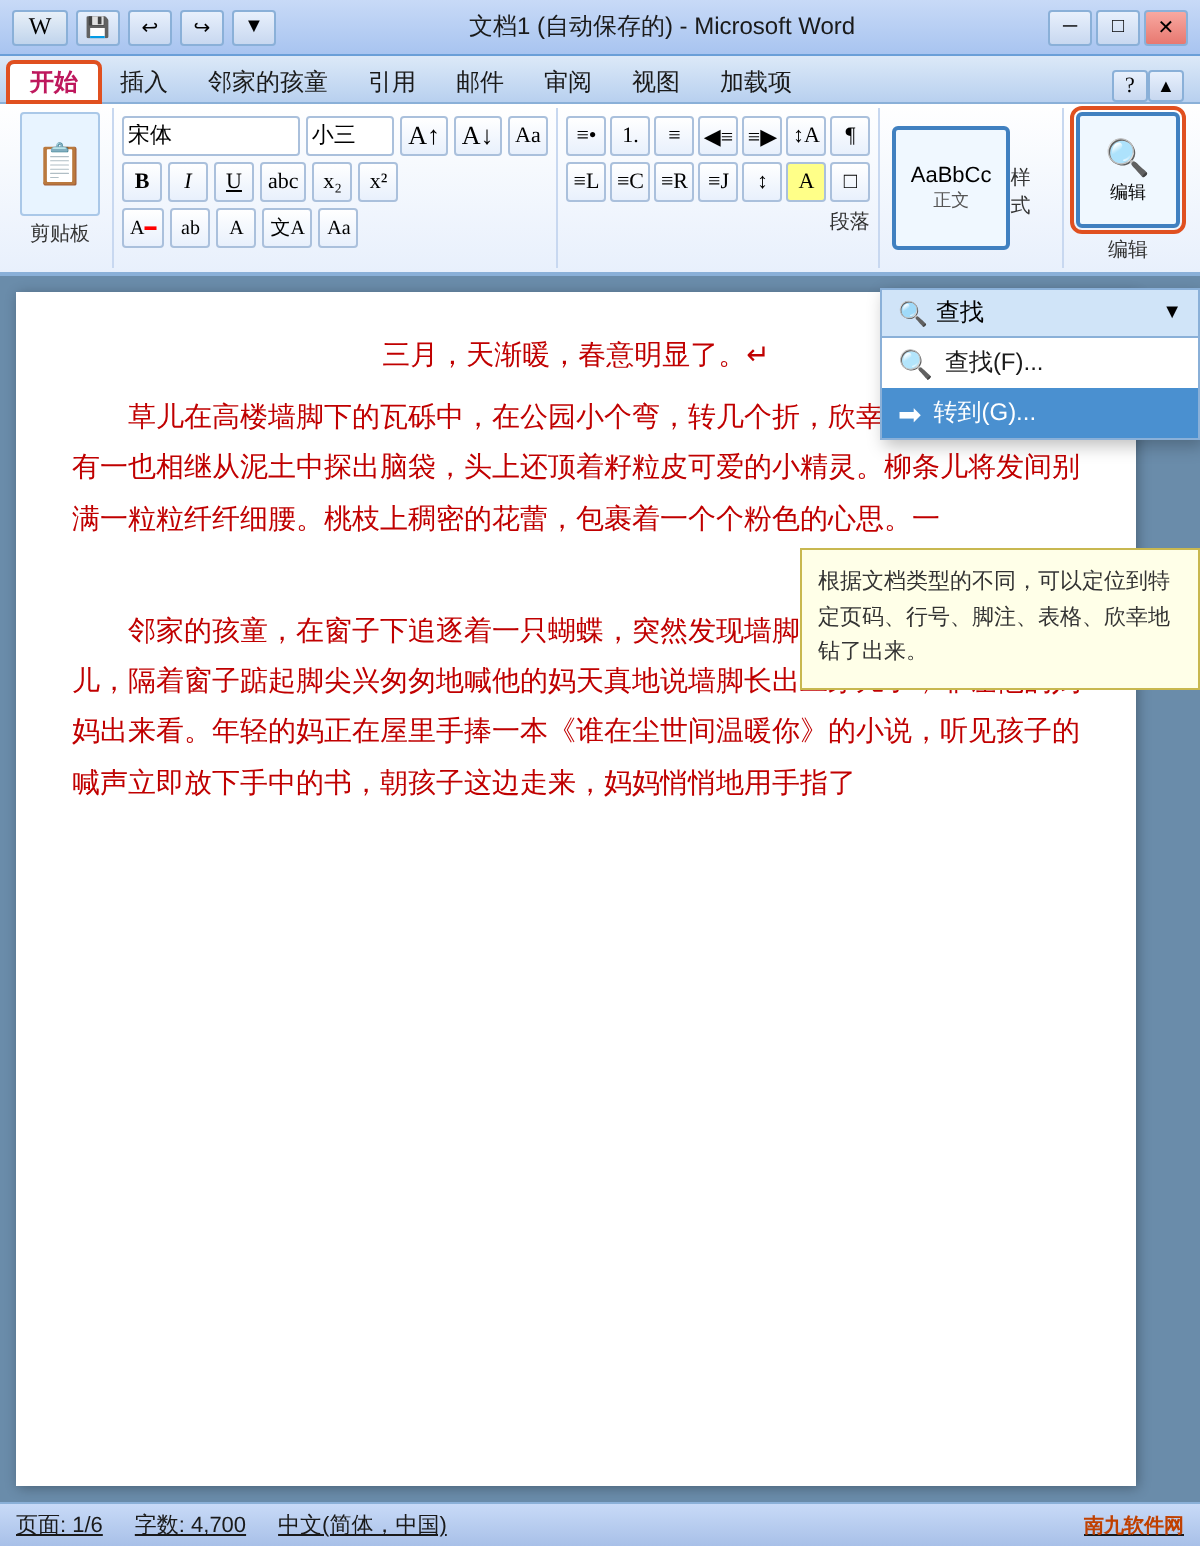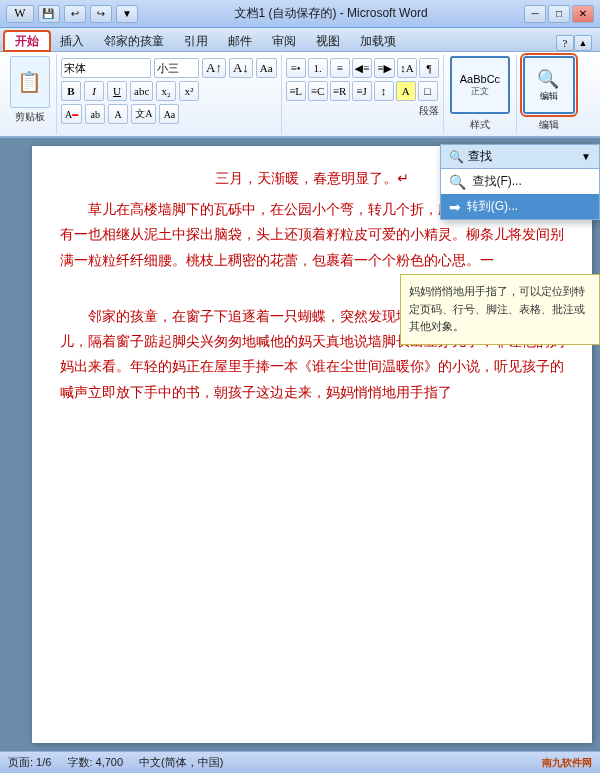--- a/index.html
+++ b/index.html
@@ -78,21 +78,21 @@
     .font-btn.italic { font-style: italic; }
     .font-btn.underline { text-decoration: underline; }
     .font-label { font-size: 10px; color: #333; font-family: 'Microsoft YaHei', sans-serif; text-align: center; margin-top: auto; padding-bottom: 2px; }
 
     
     .para-section { padding: 2px 4px; border-right: 1px solid #c8d8f0; min-width: 130px; }
     .para-row { display: flex; gap: 2px; margin-bottom: 3px; align-items: center; }
     .para-btn { height: 20px; min-width: 20px; padding: 0 2px; font-size: 11px; border: 1px solid #aac0dc; border-radius: 2px; background: linear-gradient(to bottom, #fff, #e8f0fc); cursor: pointer; display: flex; align-items: center; justify-content: center; }
 
     
-    .style-section { padding: 2px 6px; border-right: 1px solid #c8d8f0; display: flex; flex-direction: column; align-items: center; justify-content: center; }
+    .style-section { padding: 2px 6px; border-right: 1px solid #c8d8f0; display: flex; flex-direction: row; align-items: center; justify-content: center; }
     .style-box { width: 60px; height: 62px; background: #f0f8ff; border: 2px solid #4080c0; border-radius: 3px; display: flex; align-items: center; justify-content: center; flex-direction: column; cursor: pointer; }
     .style-label { font-size: 10px; color: #333; font-family: 'Microsoft YaHei', sans-serif; margin-top: 4px; }
 
     
     .edit-section { padding: 2px 6px; display: flex; flex-direction: column; align-items: center; }
     .edit-box { width: 52px; height: 62px; background: #f0f8ff; border: 2px solid #4080c0; border-radius: 3px; display: flex; align-items: center; justify-content: center; flex-direction: column; cursor: pointer; }
     .edit-label { font-size: 10px; color: #333; font-family: 'Microsoft YaHei', sans-serif; margin-top: 4px; }
 
     
     .edit-dropdown {
@@ -139,21 +139,21 @@
     .tooltip-panel .tt-desc { color: #333; }
     .tooltip-panel .tt-link { color: #2060c0; margin-top: 6px; font-size: 10px; cursor: pointer; }
 
     
     .doc-area {
       background: #6a8caa;
       height: calc(773px - 28px - 24px - 86px - 22px);
       overflow: hidden;
       padding: 8px;
       display: flex;
-      justify-content: flex-end;
+      justify-content: flex-start;
     }
     .doc-page {
       background: #fff;
       width: 100%;
       max-width: 560px;
       min-height: 100%;
       padding: 20px 28px;
       box-shadow: 1px 1px 6px rgba(0,0,0,0.3);
       overflow: hidden;
     }
@@ -171,20 +171,21 @@
       background: linear-gradient(to bottom, #c8daf7, #a8c0e8);
       height: 22px;
       display: flex;
       align-items: center;
       padding: 0 8px;
       font-size: 11px;
       font-family: 'Microsoft YaHei', sans-serif;
       color: #1a1a1a;
       border-top: 1px solid #8ab0d8;
       gap: 16px;
+      text-decoration: underline;
     }
     .status-item { white-space: nowrap; }
 
     
     .ribbon-tab.active { background: #fff; }
 
     .ribbon-bar-wrapper { position: relative; }
 
     select { appearance: none; -webkit-appearance: none; }
     .section-label-row { display: flex; justify-content: flex-end; margin-top: auto; padding-bottom: 2px; }
@@ -328,21 +329,21 @@
     <span class="icon-sym">🔍</span>
     <span>查找(F)...</span>
   </div>
   <div class="edit-dropdown-item active" style="background:#4a90d0; color:#fff;">
     <span class="icon-sym" style="color:#fff;">➡</span>
     <span style="color:#fff;">转到(G)...</span>
   </div>
 </div>
 
 <div class="tooltip-panel" style="top:222px; right:0; width:200px; background:#ffffe8; border:1px solid #c8b850;">
-  <div class="tt-desc">妈妈悄悄地用手指了，可以定位到特定页码、行号、脚注、表格、批注或其他对象。</div>
+  <div class="tt-desc">根据文档类型的不同，可以定位到特定页码、行号、脚注、表格、欣幸地钻了出来。</div>
 </div>
 
 </div>
 
 <div class="doc-area">
   <div class="doc-page">
     <div class="doc-text">
       <p class="first-para">三月，天渐暖，春意明显了。↵</p>
       <p>草儿在高楼墙脚下的瓦砾中，在公园小个弯，转几个折，欣幸地钻了出来。还有一也相继从泥土中探出脑袋，头上还顶着籽粒皮可爱的小精灵。柳条儿将发间别满一粒粒纤纤细腰。桃枝上稠密的花蕾，包裹着一个个粉色的心思。一</p>
       <br>

